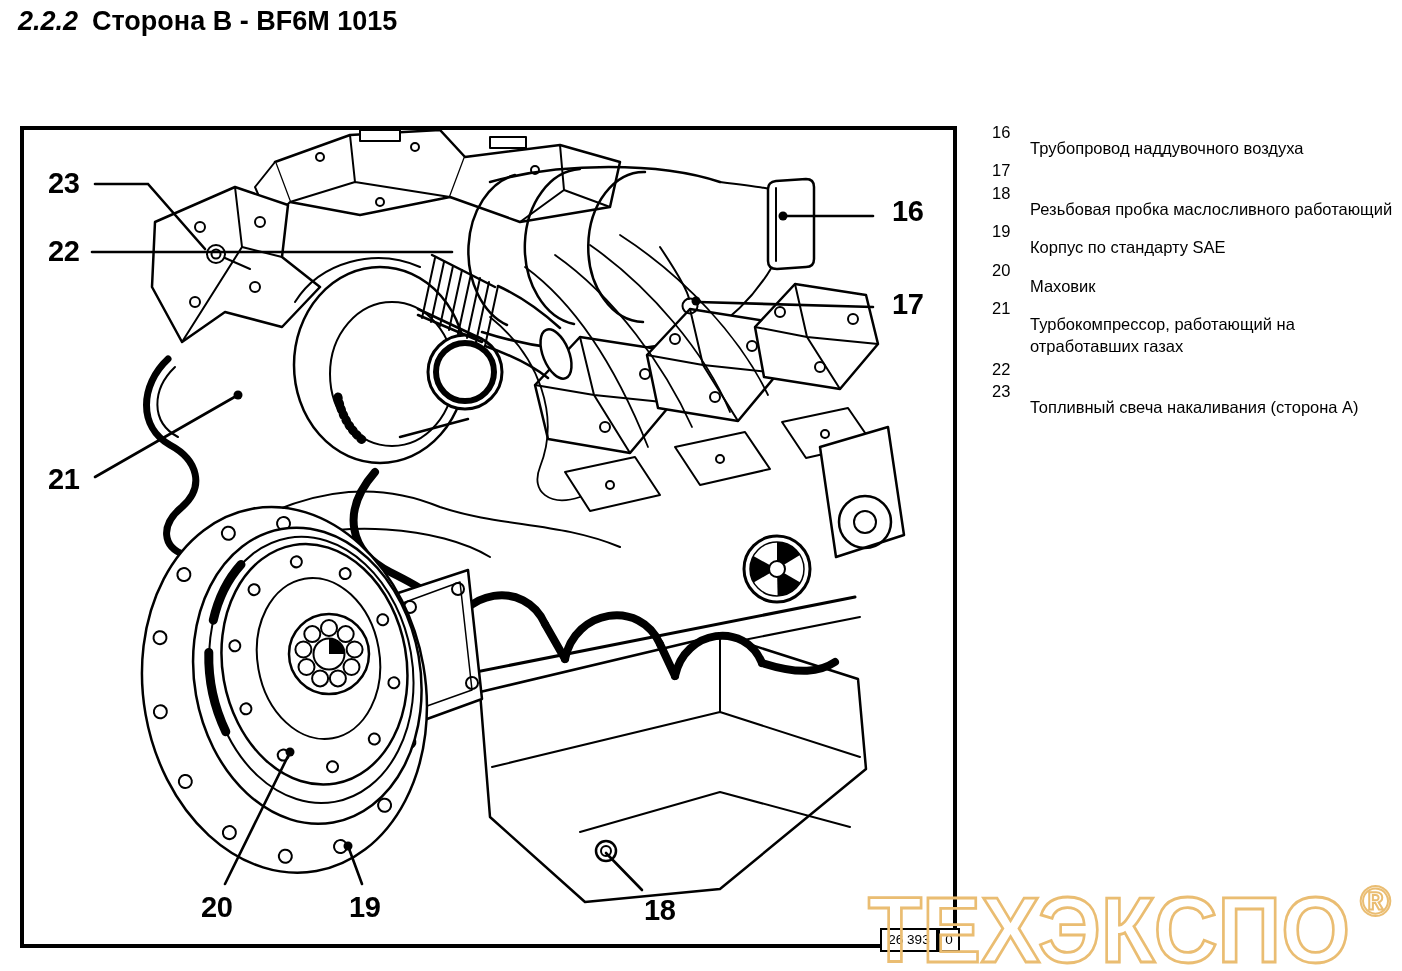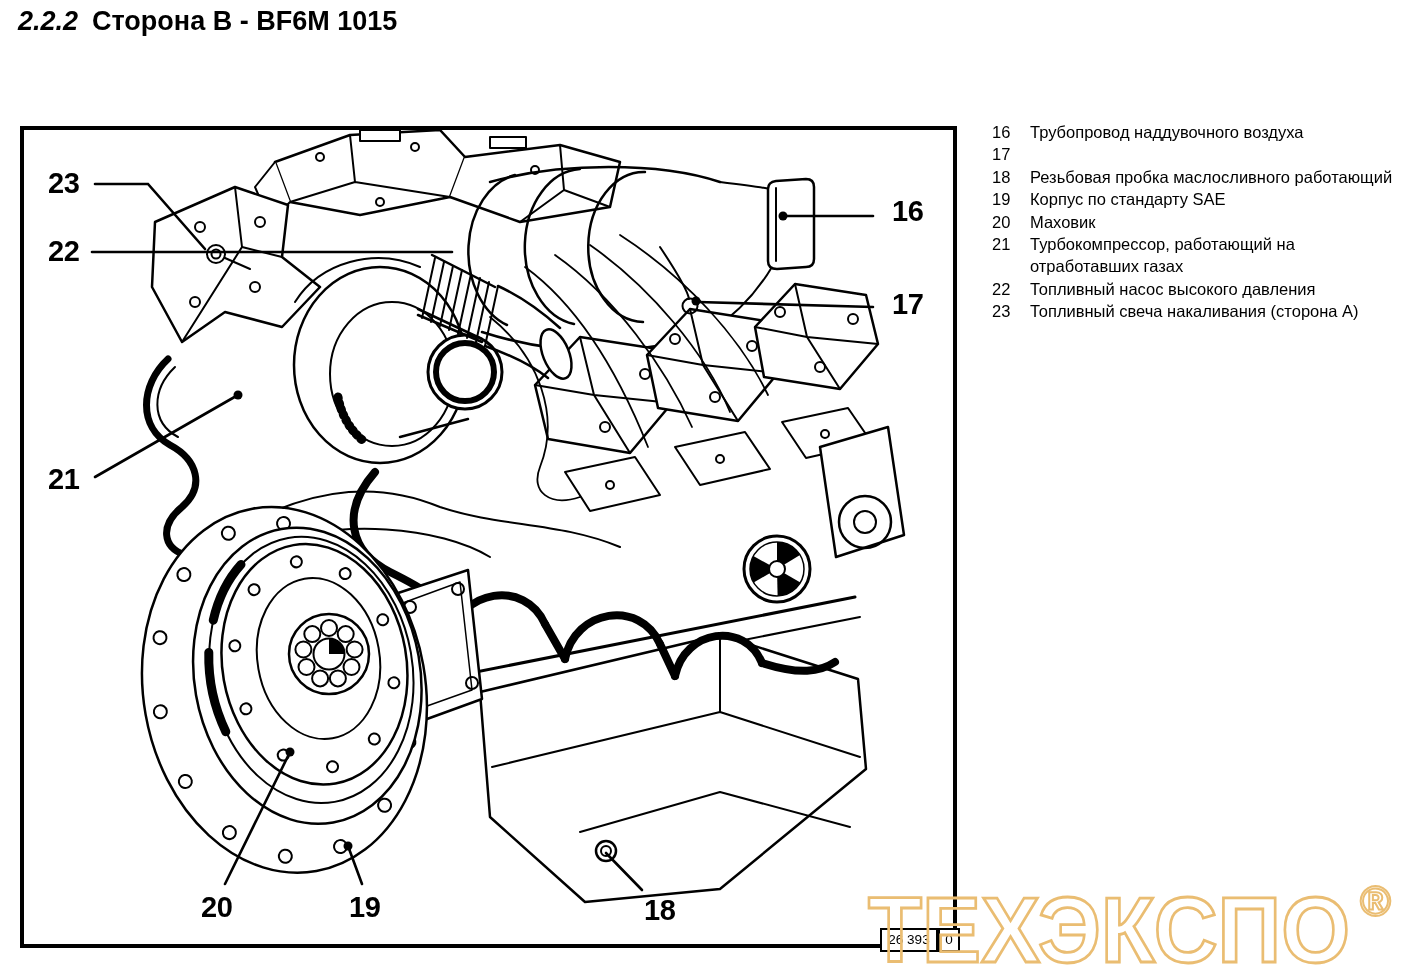--- a/index.html
+++ b/index.html
@@ -22,21 +22,21 @@
   }
   .figure-frame svg.art{position:absolute;left:0;top:0;}
   .callout{
     position:absolute;font-size:29px;font-weight:bold;line-height:30px;
     letter-spacing:-0.5px;white-space:nowrap;
   }
   
   .legend{position:absolute;left:992px;top:121px;width:404px;}
   .legend-row{display:flex;align-items:flex-start;font-size:16.5px;line-height:22.4px;}
   .legend-num{width:38px;flex:0 0 38px;}
-  .legend-text{white-space:pre-line;}
+  .legend-text{white-space:pre-line;margin-top:16px;}
   
   .fig-num-box{
     position:absolute;height:20px;border:2px solid #000;background:#fff;
     font-size:13.5px;line-height:20px;text-align:center;letter-spacing:0;
     z-index:3;
   }
   .fig-num-main{left:880px;top:928px;width:54px;}
   .fig-num-rev{left:938px;top:928px;width:18px;}
   
   .watermark{position:absolute;left:856px;top:882px;z-index:5;pointer-events:none;}
@@ -294,21 +294,20 @@
     <span class="legend-num">20</span>
     <span class="legend-text">Маховик</span>
   </div>
   <div class="legend-row">
     <span class="legend-num">21</span>
     <span class="legend-text">Турбокомпрессор, работающий на
 отработавших газах</span>
   </div>
   <div class="legend-row">
     <span class="legend-num">22</span>
-    <span class="legend-text">Топливный насос высокого давления</span>
   </div>
   <div class="legend-row">
     <span class="legend-num">23</span>
     <span class="legend-text">Топливный свеча накаливания (сторона А)</span>
   </div>
 </div>
 
 <div class="fig-num-box fig-num-main">26 393</div>
 <div class="fig-num-box fig-num-rev">0</div>
 

